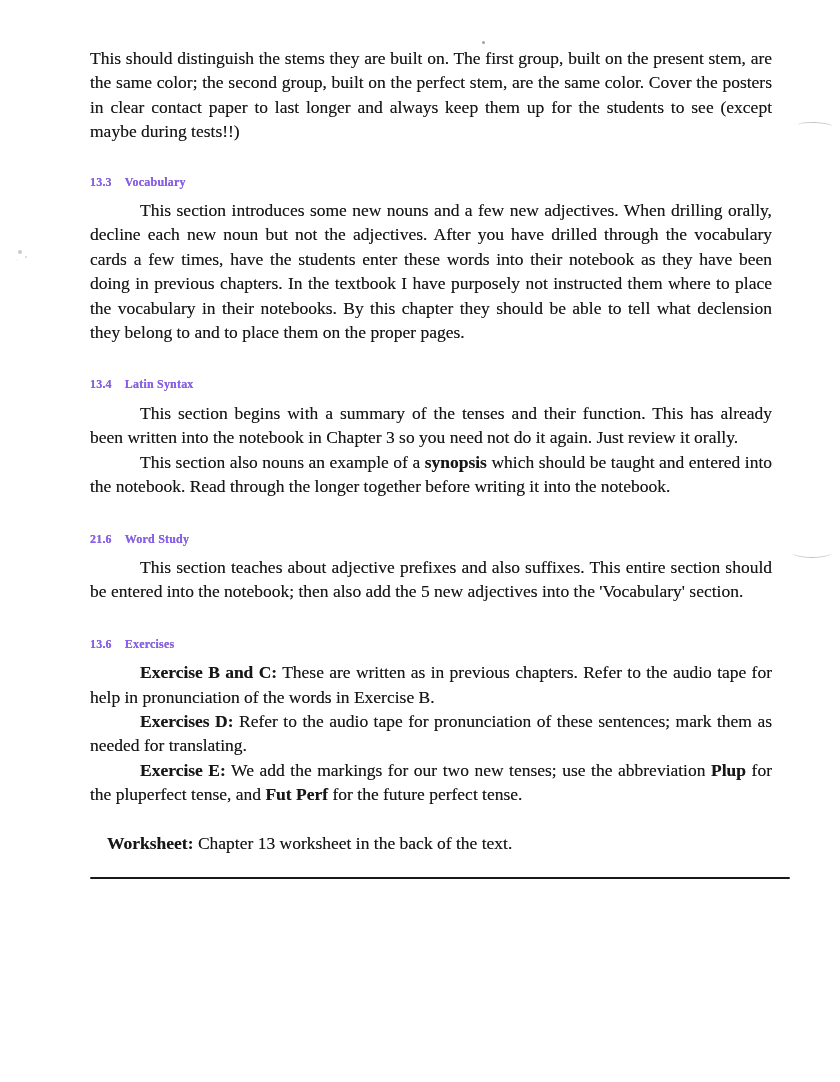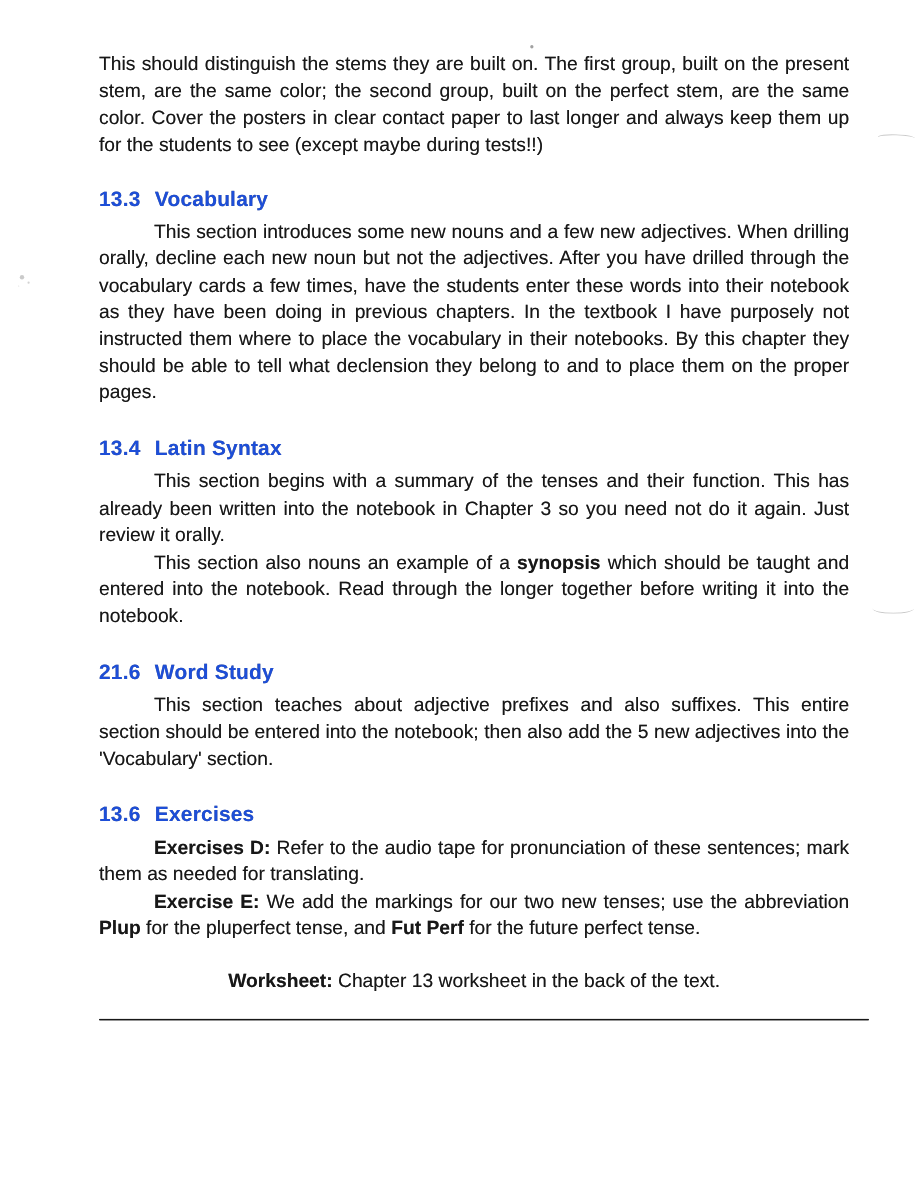--- a/index.html
+++ b/index.html
@@ -7,21 +7,21 @@
     padding: 0;
     background: #ffffff;
   }
   .page {
     position: relative;
     width: 840px;
     height: 1082px;
     box-sizing: border-box;
     padding: 46px 68px 0 90px;
     background: #ffffff;
-    font-family: Liberation Sans, sans-serif;
+    font-family: Liberation Serif, serif;
     font-size: 17.5px;
     line-height: 24.4px;
     color: #171717;
     overflow: hidden;
     text-shadow: 0 0 0.5px rgba(20,20,20,0.55);
   }
   .para {
     margin: 0;
     text-align: justify;
   }
@@ -29,34 +29,35 @@
     text-indent: 50px;
   }
   section {
     margin-top: 28px;
   }
   section.first {
     margin-top: 26px;
   }
   .heading {
     margin: 0 0 4px 0;
-    font-size: 19px;
+    font-size: 12px;
     font-weight: bold;
-    color: #1d4ed8;
+    color: #8b5cf6;
     letter-spacing: 0.2px;
   }
   .heading .num {
     margin-right: 13px;
   }
   .bold-run {
     font-weight: bold;
   }
   .worksheet-line {
     margin-top: 24px;
-    text-align: center;
+    text-align: left;
+    margin-left: 17px;
   }
   .footer-rule {
     margin-top: 22px;
     width: 700px;
     height: 0;
     border-top: 2.5px solid #181818;
     border-radius: 1px;
   }
   
   .artifact {
@@ -128,20 +129,21 @@
     <h2 class="heading">
       <span class="num">21.6</span><span class="title">Word Study</span>
     </h2>
     <p class="para indent"><span>This section teaches about adjective prefixes and also suffixes.  This entire section should be entered into the notebook; then also add the 5 new adjectives into the 'Vocabulary' section.</span></p>
   </section>
 
   <section>
     <h2 class="heading">
       <span class="num">13.6</span><span class="title">Exercises</span>
     </h2>
+    <p class="para indent"><span class="bold-run">Exercise B and C:</span><span> These are written as in previous chapters.  Refer to the audio tape for help in pronunciation of the words in Exercise B.</span></p>
     <p class="para indent"><span class="bold-run">Exercises D:</span><span> Refer to the audio tape for pronunciation of these sentences; mark them as needed for translating.</span></p>
     <p class="para indent"><span class="bold-run">Exercise E:</span><span> We add the markings for our two new tenses;  use the abbreviation </span><span class="bold-run">Plup</span><span> for the pluperfect tense, and </span><span class="bold-run">Fut Perf</span><span> for the future perfect tense.</span></p>
   </section>
 
 
   <p class="para worksheet-line"><span class="bold-run">Worksheet:</span><span>  Chapter 13 worksheet in the back of the text.</span></p>
 
   <div class="footer-rule"></div>
 
   <div class="artifact artifact-dash-1"></div>

